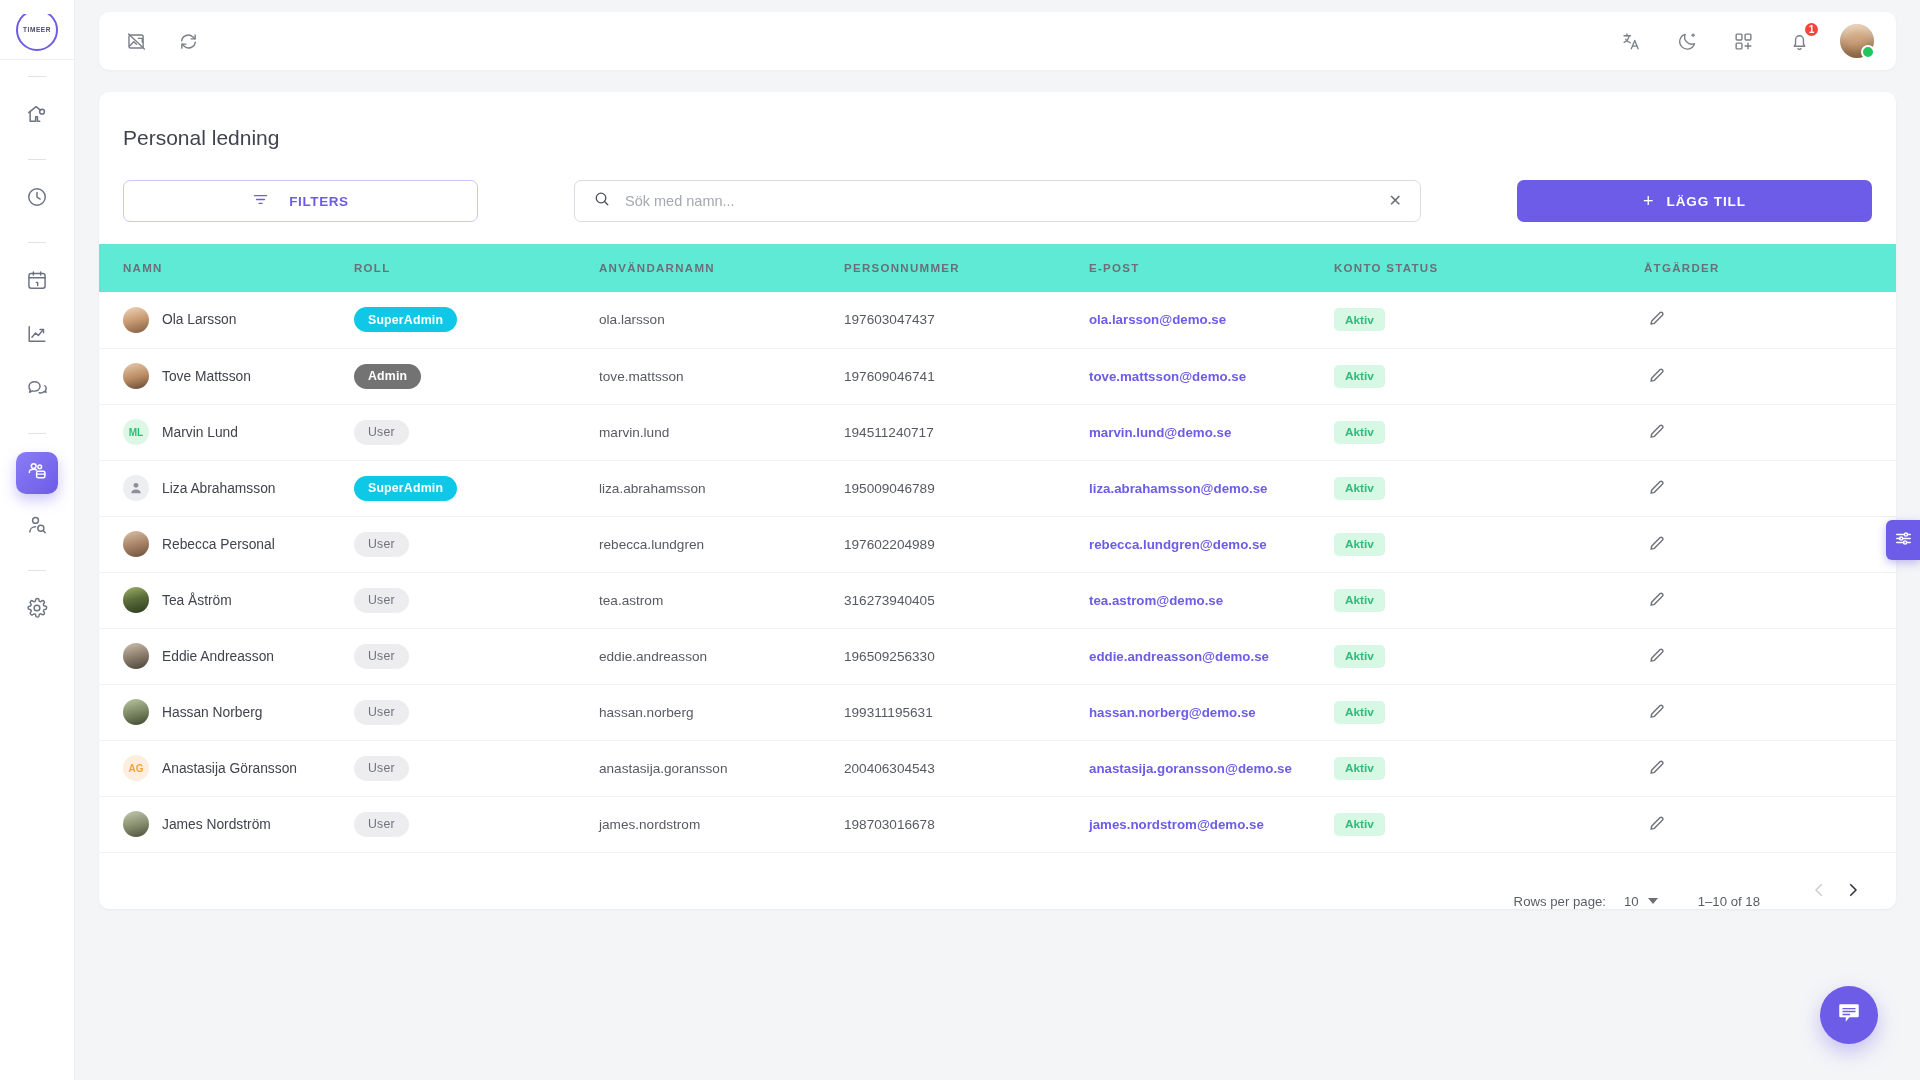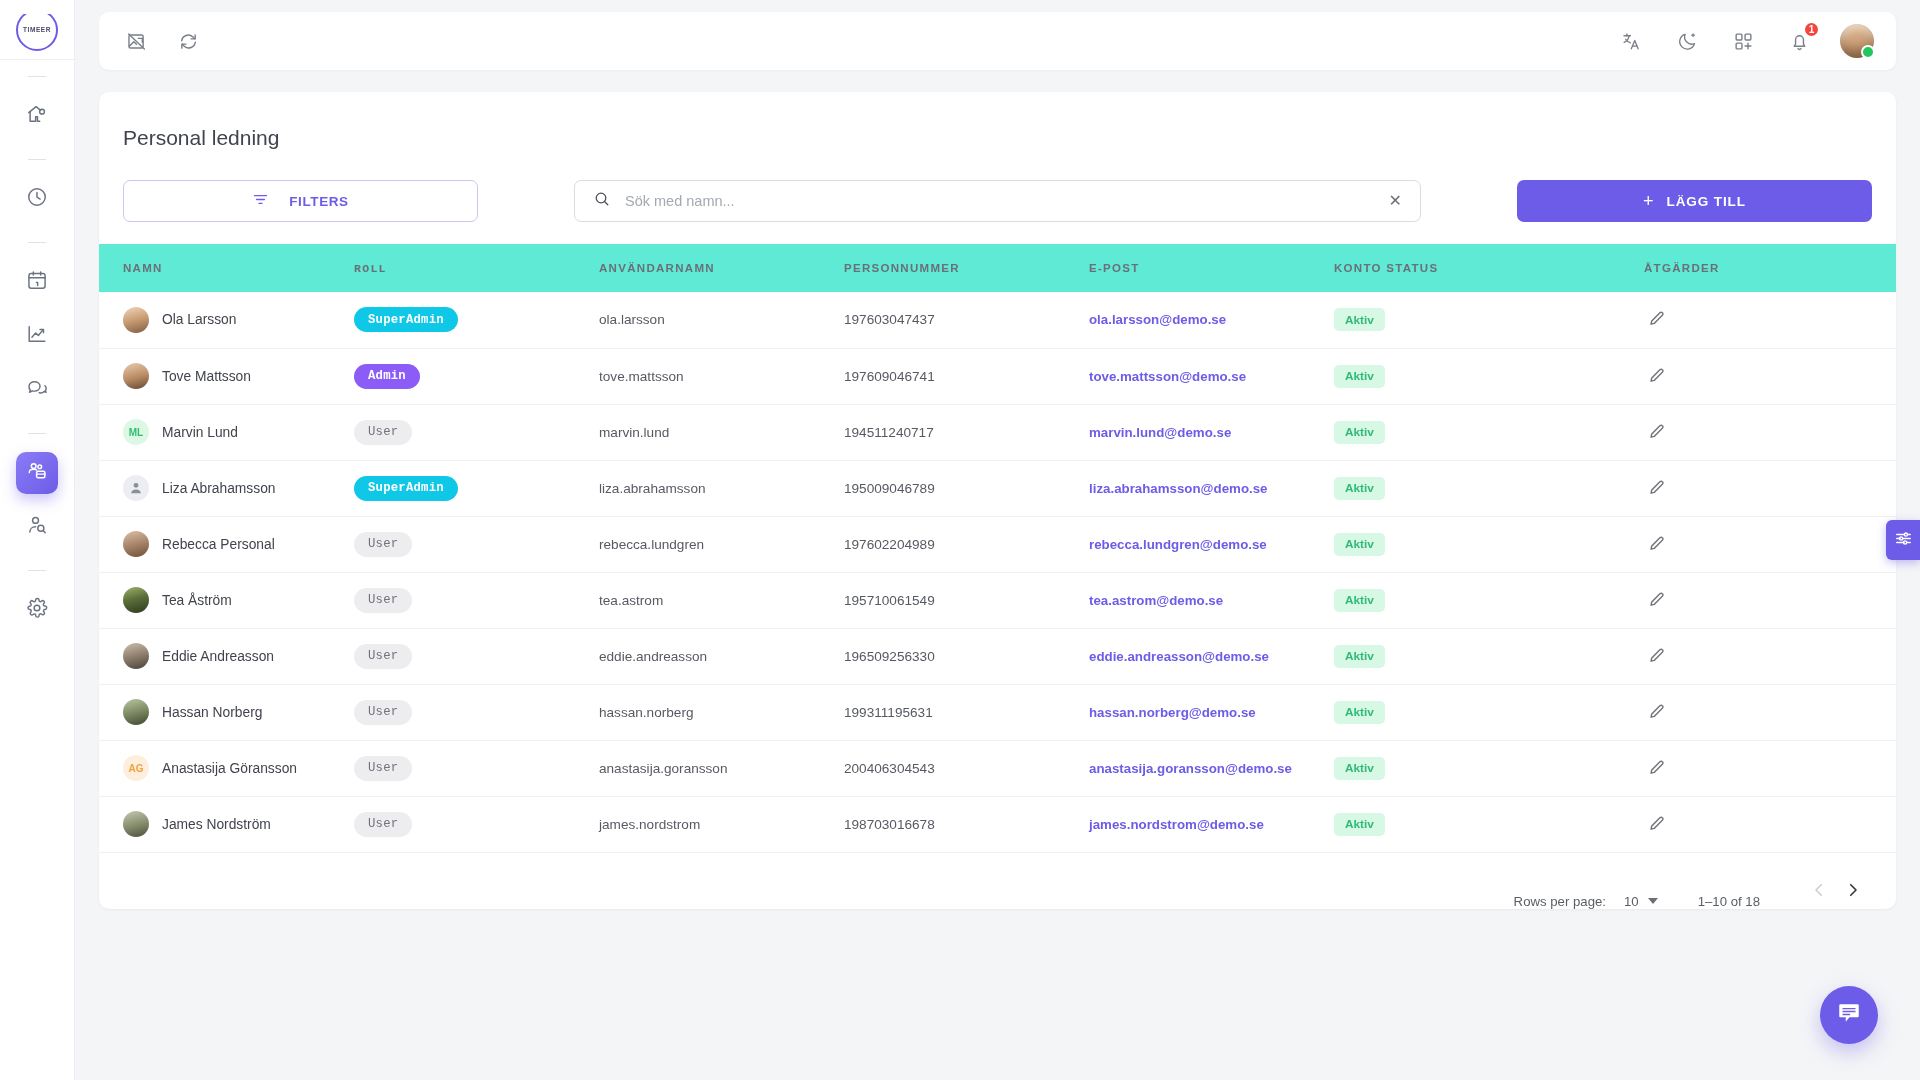--- a/index.html
+++ b/index.html
@@ -139,21 +139,21 @@
   thead th:first-child { padding-left: 24px; }
   tbody td {
     border-bottom: 1px solid #eff0f3;
     padding: 0; height: 56px; font-size: 13.8px; color: #4b4e56;
     vertical-align: middle;
   }
   tbody td:first-child { padding-left: 24px; }
   tbody tr:last-child td { border-bottom: 1px solid #eff0f3; }
 
   .col-namn   { width: 255px; }
-  .col-roll   { width: 245px; font-family: Liberation Mono, monospace; }
+  .col-roll   { width: 245px; }
   .col-anv    { width: 245px; }
   .col-pnr    { width: 245px; }
   .col-epost  { width: 245px; }
   .col-status { width: 310px; }
   .col-akt    { width: auto; }
 
   .name-cell { display: flex; align-items: center; gap: 13px; }
   .av {
     width: 26px; height: 26px; border-radius: 50%;
     display: flex; align-items: center; justify-content: center;
@@ -172,21 +172,21 @@
   .av.init-green  { background: #ddf7e6; color: #2fbf71; }
   .av.init-orange { background: #fdeede; color: #f0a23c; }
   .name-text { font-size: 13.8px; color: #41444c; }
 
   .chip {
     display: inline-flex; align-items: center; justify-content: center;
     height: 25px; padding: 0 14px; border-radius: 13px;
     font-size: 12.3px; font-weight: 600; letter-spacing: .2px;
   }
   .chip.superadmin { background: #0fc8e8; color: #fff; }
-  .chip.admin { background: #8b5cf6; color: #fff; }
+  .chip.admin { background: #737373; color: #fff; }
   .chip.user { background: #ededef; color: #6f737b; font-weight: 500; }
 
   .mono-text { font-size: 13.6px; color: #575a62; }
   .email-link { font-size: 13.3px; color: #6c5ce7; font-weight: 700; text-decoration: none; cursor: pointer; }
 
   .status-pill {
     display: inline-flex; align-items: center; justify-content: center;
     height: 23px; padding: 4px 11px; border-radius: 5px;
     background: #d6f8e4; color: #31b979; font-size: 11.8px; font-weight: 600;
   }
@@ -604,21 +604,21 @@
          <span class="name-text">Tea Åström</span>
        </div>
      </td>
      <td class="col-roll">
        <span class="chip user">User</span>
      </td>
      <td class="col-anv">
        <span class="mono-text">tea.astrom</span>
      </td>
      <td class="col-pnr">
-       <span class="mono-text">195710061549</span>
+       <span class="mono-text">316273940405</span>
      </td>
      <td class="col-epost">
        <a class="email-link">tea.astrom@demo.se</a>
      </td>
      <td class="col-status">
        <span class="status-pill">Aktiv</span>
      </td>
      <td class="col-akt">
        <span class="edit-btn">
          <span>

